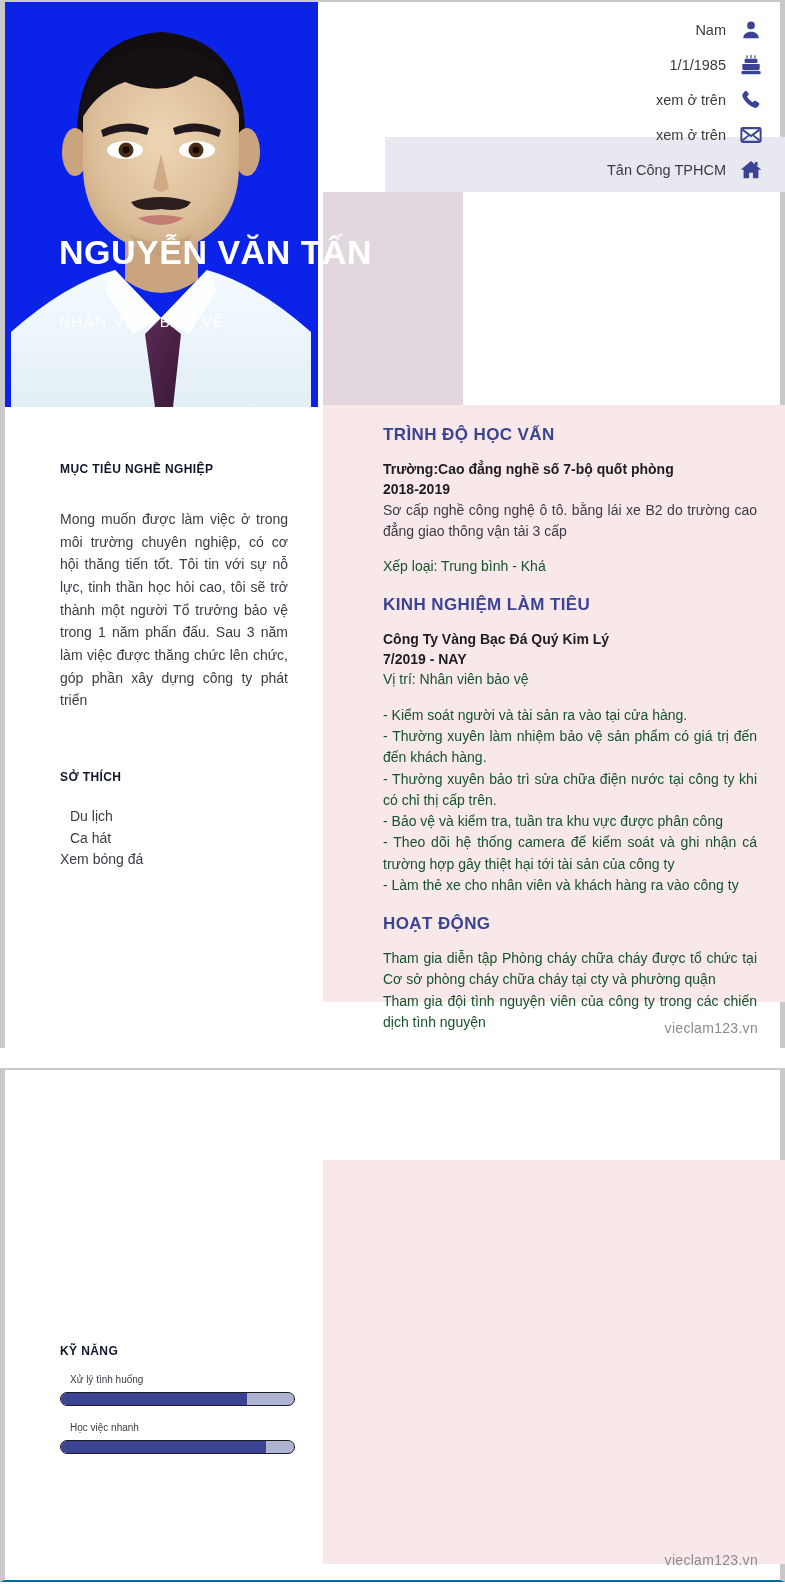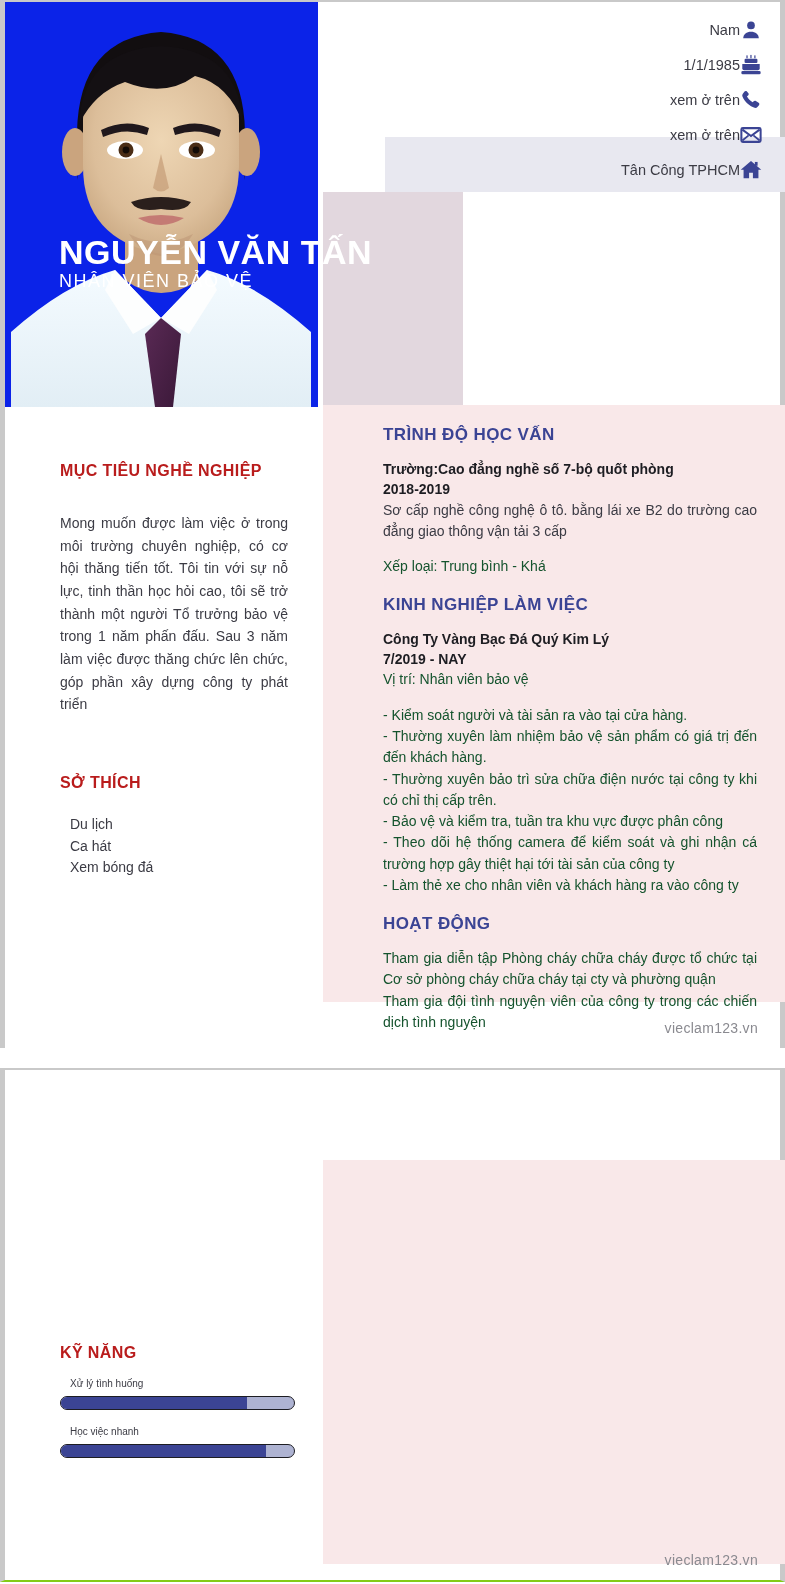--- a/index.html
+++ b/index.html
@@ -11,21 +11,21 @@
 
   .page {
     position: relative;
     width: 785px;
     background: #ffffff;
     border-left: 5px solid #c9c9c9;
     border-right: 5px solid #c9c9c9;
   }
   .page-one { height: 1048px; border-top: 2px solid #c9c9c9; }
   .page-gap { height: 20px; background: #ffffff; width: 785px; }
-  .page-two { height: 514px; border-top: 2px solid #c9c9c9; border-bottom: 2px solid #84cc16;}
+  .page-two { height: 514px; border-top: 2px solid #c9c9c9; border-bottom: 2px solid #0369a1;}
 
   
   .photo {
     position: absolute;
     left: 0; top: 0;
     width: 313px; height: 405px;
     overflow: hidden;
     background: #0b23e8;
   }
   .photo svg { display:block; width:100%; height:100%; }
@@ -54,41 +54,43 @@
   }
   .name {
     font-size: 34px;
     font-weight: 700;
     color: #ffffff;
     letter-spacing: 0.5px;
     line-height: 1.1;
     white-space: nowrap;
   }
   .job-title {
-    font-size: 18px;
+    margin-top: 42px;
+    font-size: 15px;
     font-weight: 400;
     color: #ffffff;
     letter-spacing: 1.5px;
   }
 
   
   .contact {
     position: absolute;
     right: 18px; top: 10px;
     width: 340px;
   }
   .contact-row {
     display: flex;
     align-items: center;
     justify-content: flex-end;
     height: 35px;
   }
   .contact-text {
     font-size: 14.5px;
     color: #3b3b44;
+    margin-right: 14px;
     text-align: right;
   }
   .ci { width: 22px; height: 22px; display: block; }
   .ci svg { display: block; width: 22px; height: 22px; fill: #3b4494; }
 
   
   .rightcol {
     position: absolute;
     left: 318px; top: 403px;
     width: 462px;
@@ -105,23 +107,23 @@
   }
 
   h2.sec {
     font-size: 17px;
     font-weight: 700;
     color: #3b4494;
     letter-spacing: 0.4px;
     margin-bottom: 14px;
   }
   h2.sec-left {
-    font-size: 16px;
+    font-size: 12px;
     font-weight: 700;
-    color: #b91c1c;
+    color: #0f172a;
     letter-spacing: 0.4px;
   }
 
   .r-strong {
     font-size: 14px;
     font-weight: 700;
     color: #1d1d22;
     line-height: 1.45;
   }
   .r-body {
@@ -329,35 +331,35 @@
   <div class="leftcol">
     <h2 class="sec-left">MỤC TIÊU NGHỀ NGHIỆP</h2>
     <p class="l-body">Mong muốn được làm việc ở trong môi trường chuyên nghiệp, có cơ hội thăng tiến tốt. Tôi tin với sự nỗ lực, tinh thần học hỏi cao, tôi sẽ trở thành một người Tổ trưởng bảo vệ trong 1 năm phấn đấu. Sau 3 năm làm việc được thăng chức lên chức, góp phần xây dựng công ty phát triển</p>
 
     <div style="height:58px"></div>
 
     <h2 class="sec-left">SỞ THÍCH</h2>
     <div style="height:22px"></div>
     <div class="hobby" style="margin-left:10px">Du lịch</div>
     <div class="hobby" style="margin-left:10px">Ca hát</div>
-    <div class="hobby" style="margin-left:10px">Xem bóng đá</div>
+    <div class="hobby" style="margin-left:0">Xem bóng đá</div>
   </div>
 
   <div class="rightcol">
 
     <h2 class="sec">TRÌNH ĐỘ HỌC VẤN</h2>
     <div class="r-strong">Trường:Cao đẳng nghề số 7-bộ quốt phòng</div>
     <div class="r-strong">2018-2019</div>
     <div class="r-body">Sơ cấp nghề công nghệ ô tô. bằng lái xe B2 do trường cao đẳng giao thông vận tải 3 cấp</div>
     <div class="spacer-14"></div>
     <div class="r-line">Xếp loại: Trung bình - Khá</div>
 
     <div class="spacer-18"></div>
 
-    <h2 class="sec">KINH NGHIỆP LÀM VIỆC</h2>
+    <h2 class="sec">KINH NGHIỆM LÀM TIÊU</h2>
     <div class="r-strong">Công Ty Vàng Bạc Đá Quý Kim Lý</div>
     <div class="r-strong">7/2019 - NAY</div>
     <div class="r-line">Vị trí: Nhân viên bảo vệ</div>
     <div class="spacer-14"></div>
     <div class="r-line">- Kiểm soát người và tài sản ra vào tại cửa hàng.</div>
     <div class="r-line">- Thường xuyên làm nhiệm bảo vệ sản phẩm có giá trị đến đến khách hàng.</div>
     <div class="r-line">- Thường xuyên bảo trì sửa chữa điện nước tại công ty khi có chỉ thị cấp trên.</div>
     <div class="r-line">- Bảo vệ và kiểm tra, tuần tra khu vực được phân công</div>
     <div class="r-line">- Theo dõi hệ thống camera để kiểm soát và ghi nhận cá trường hợp gây thiệt hại tới tài sản của công ty</div>
     <div class="r-line">- Làm thẻ xe cho nhân viên và khách hàng ra vào công ty</div>

